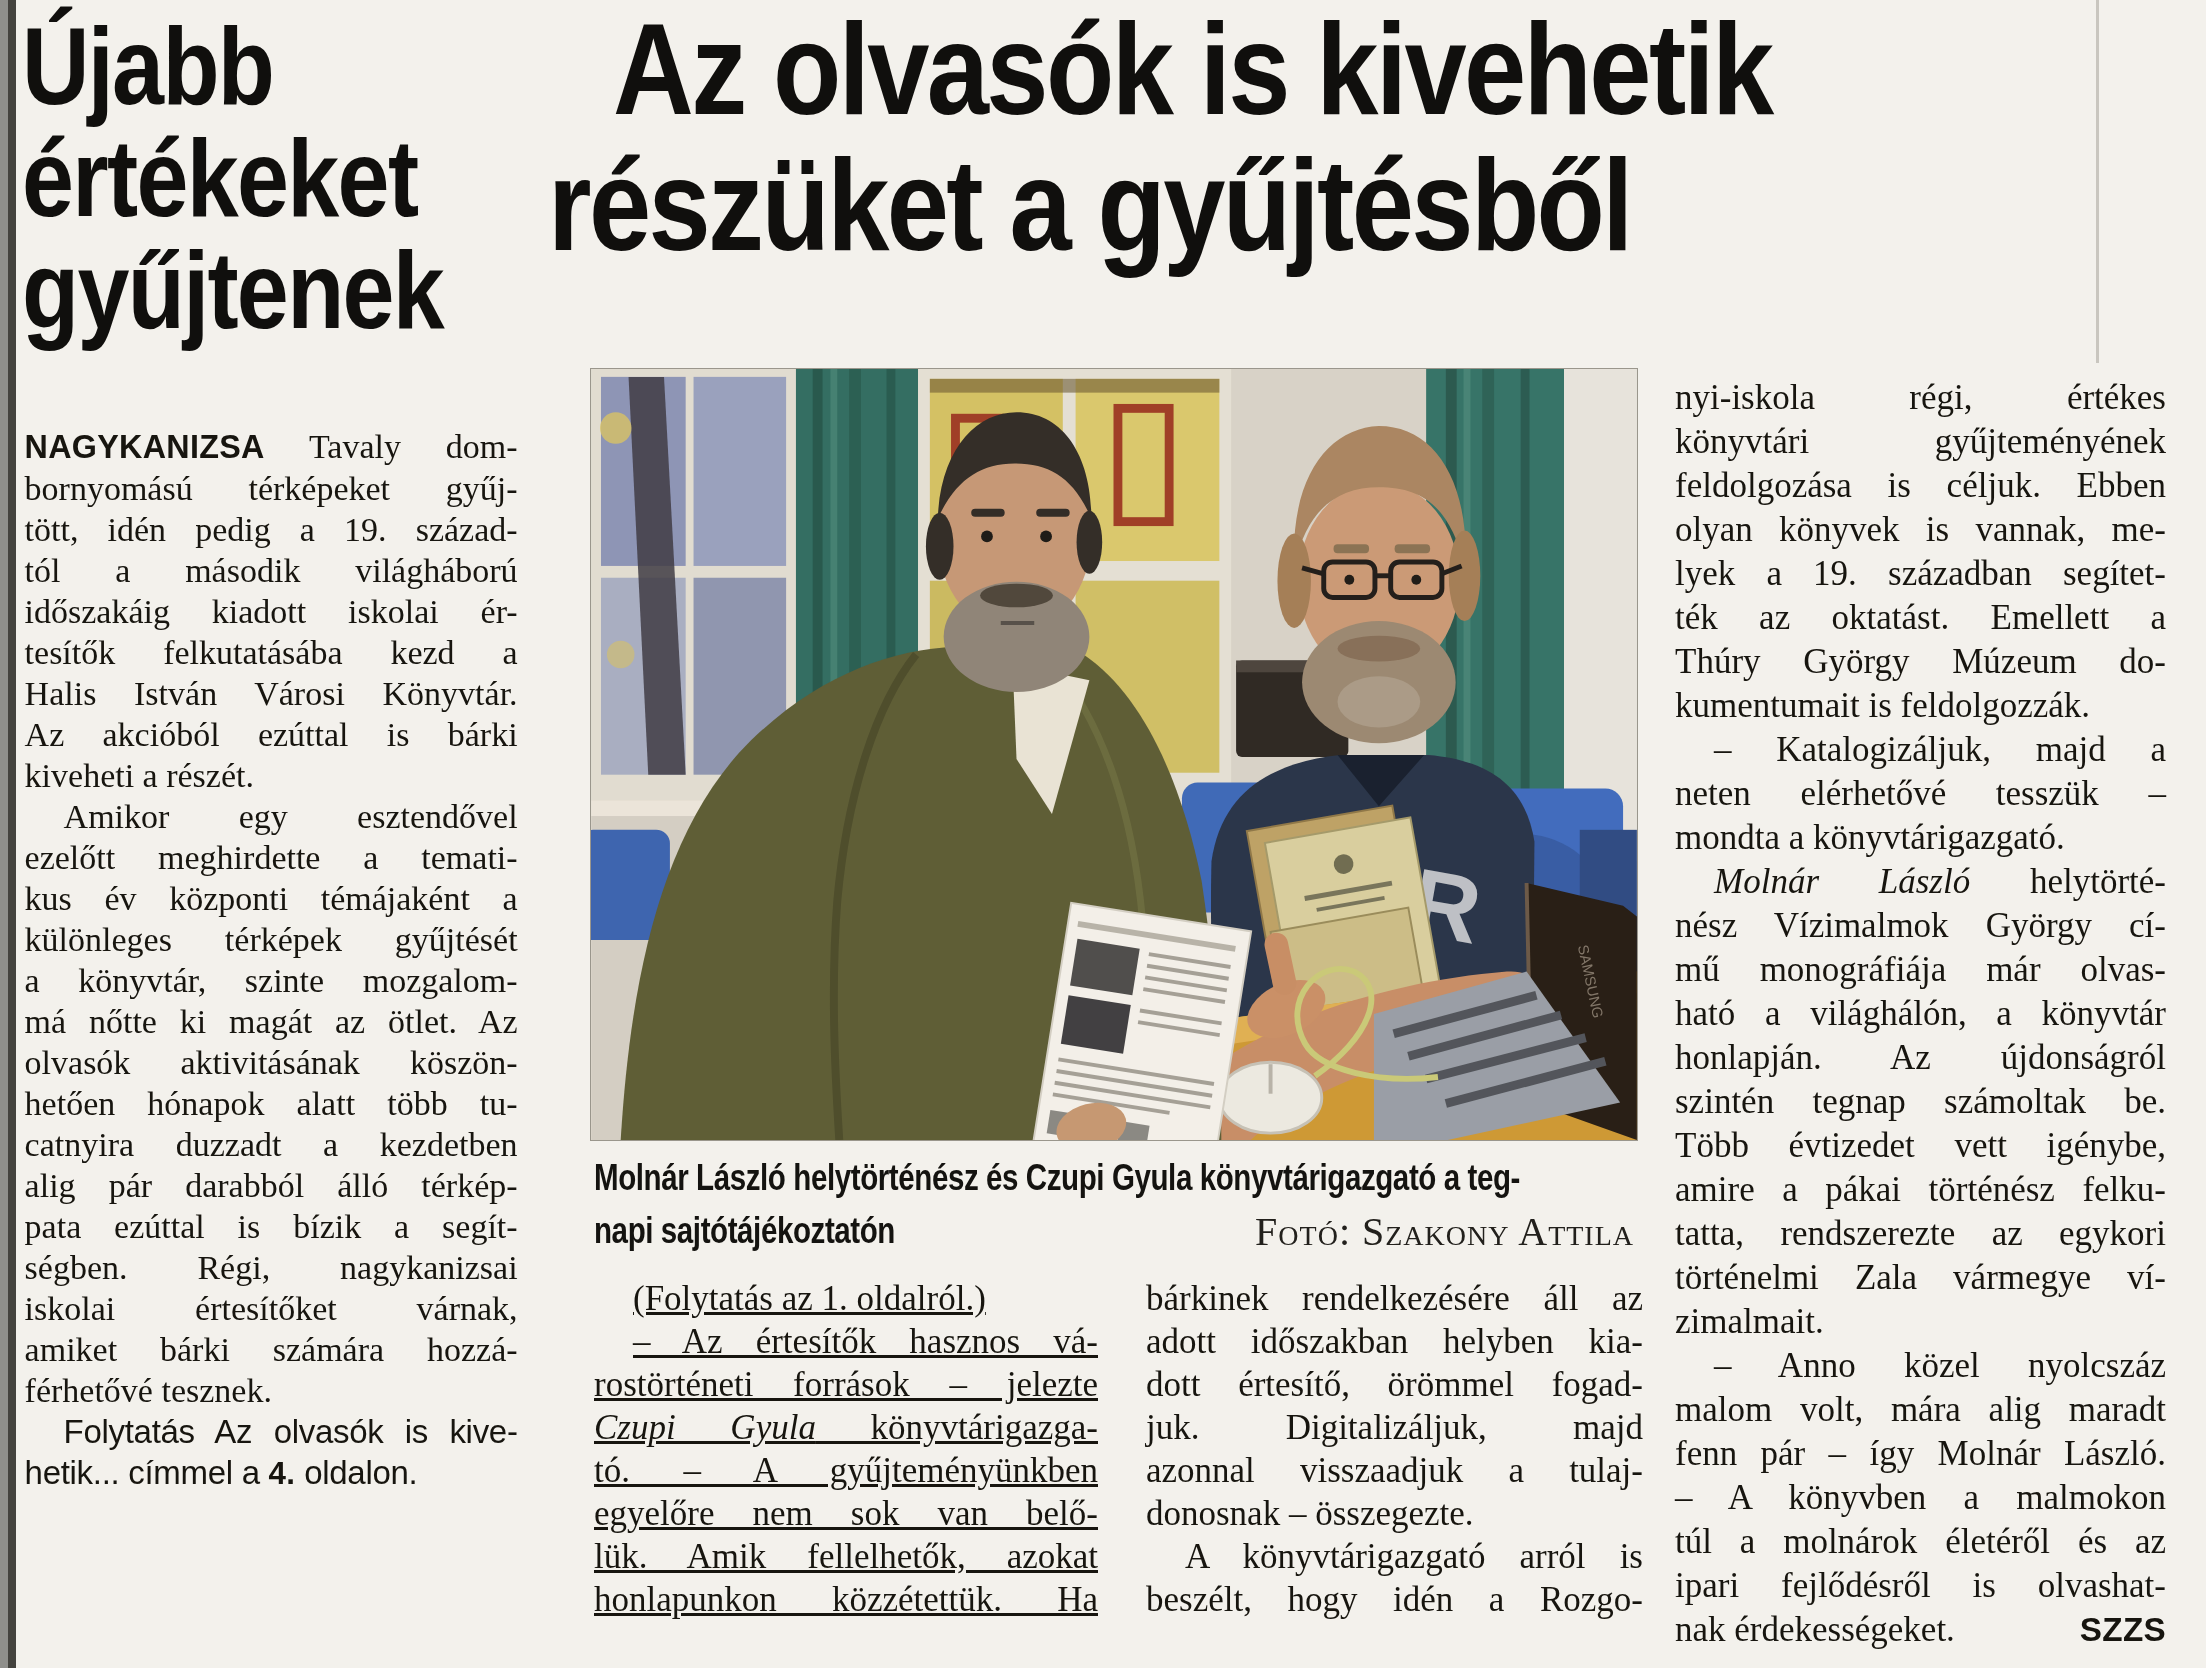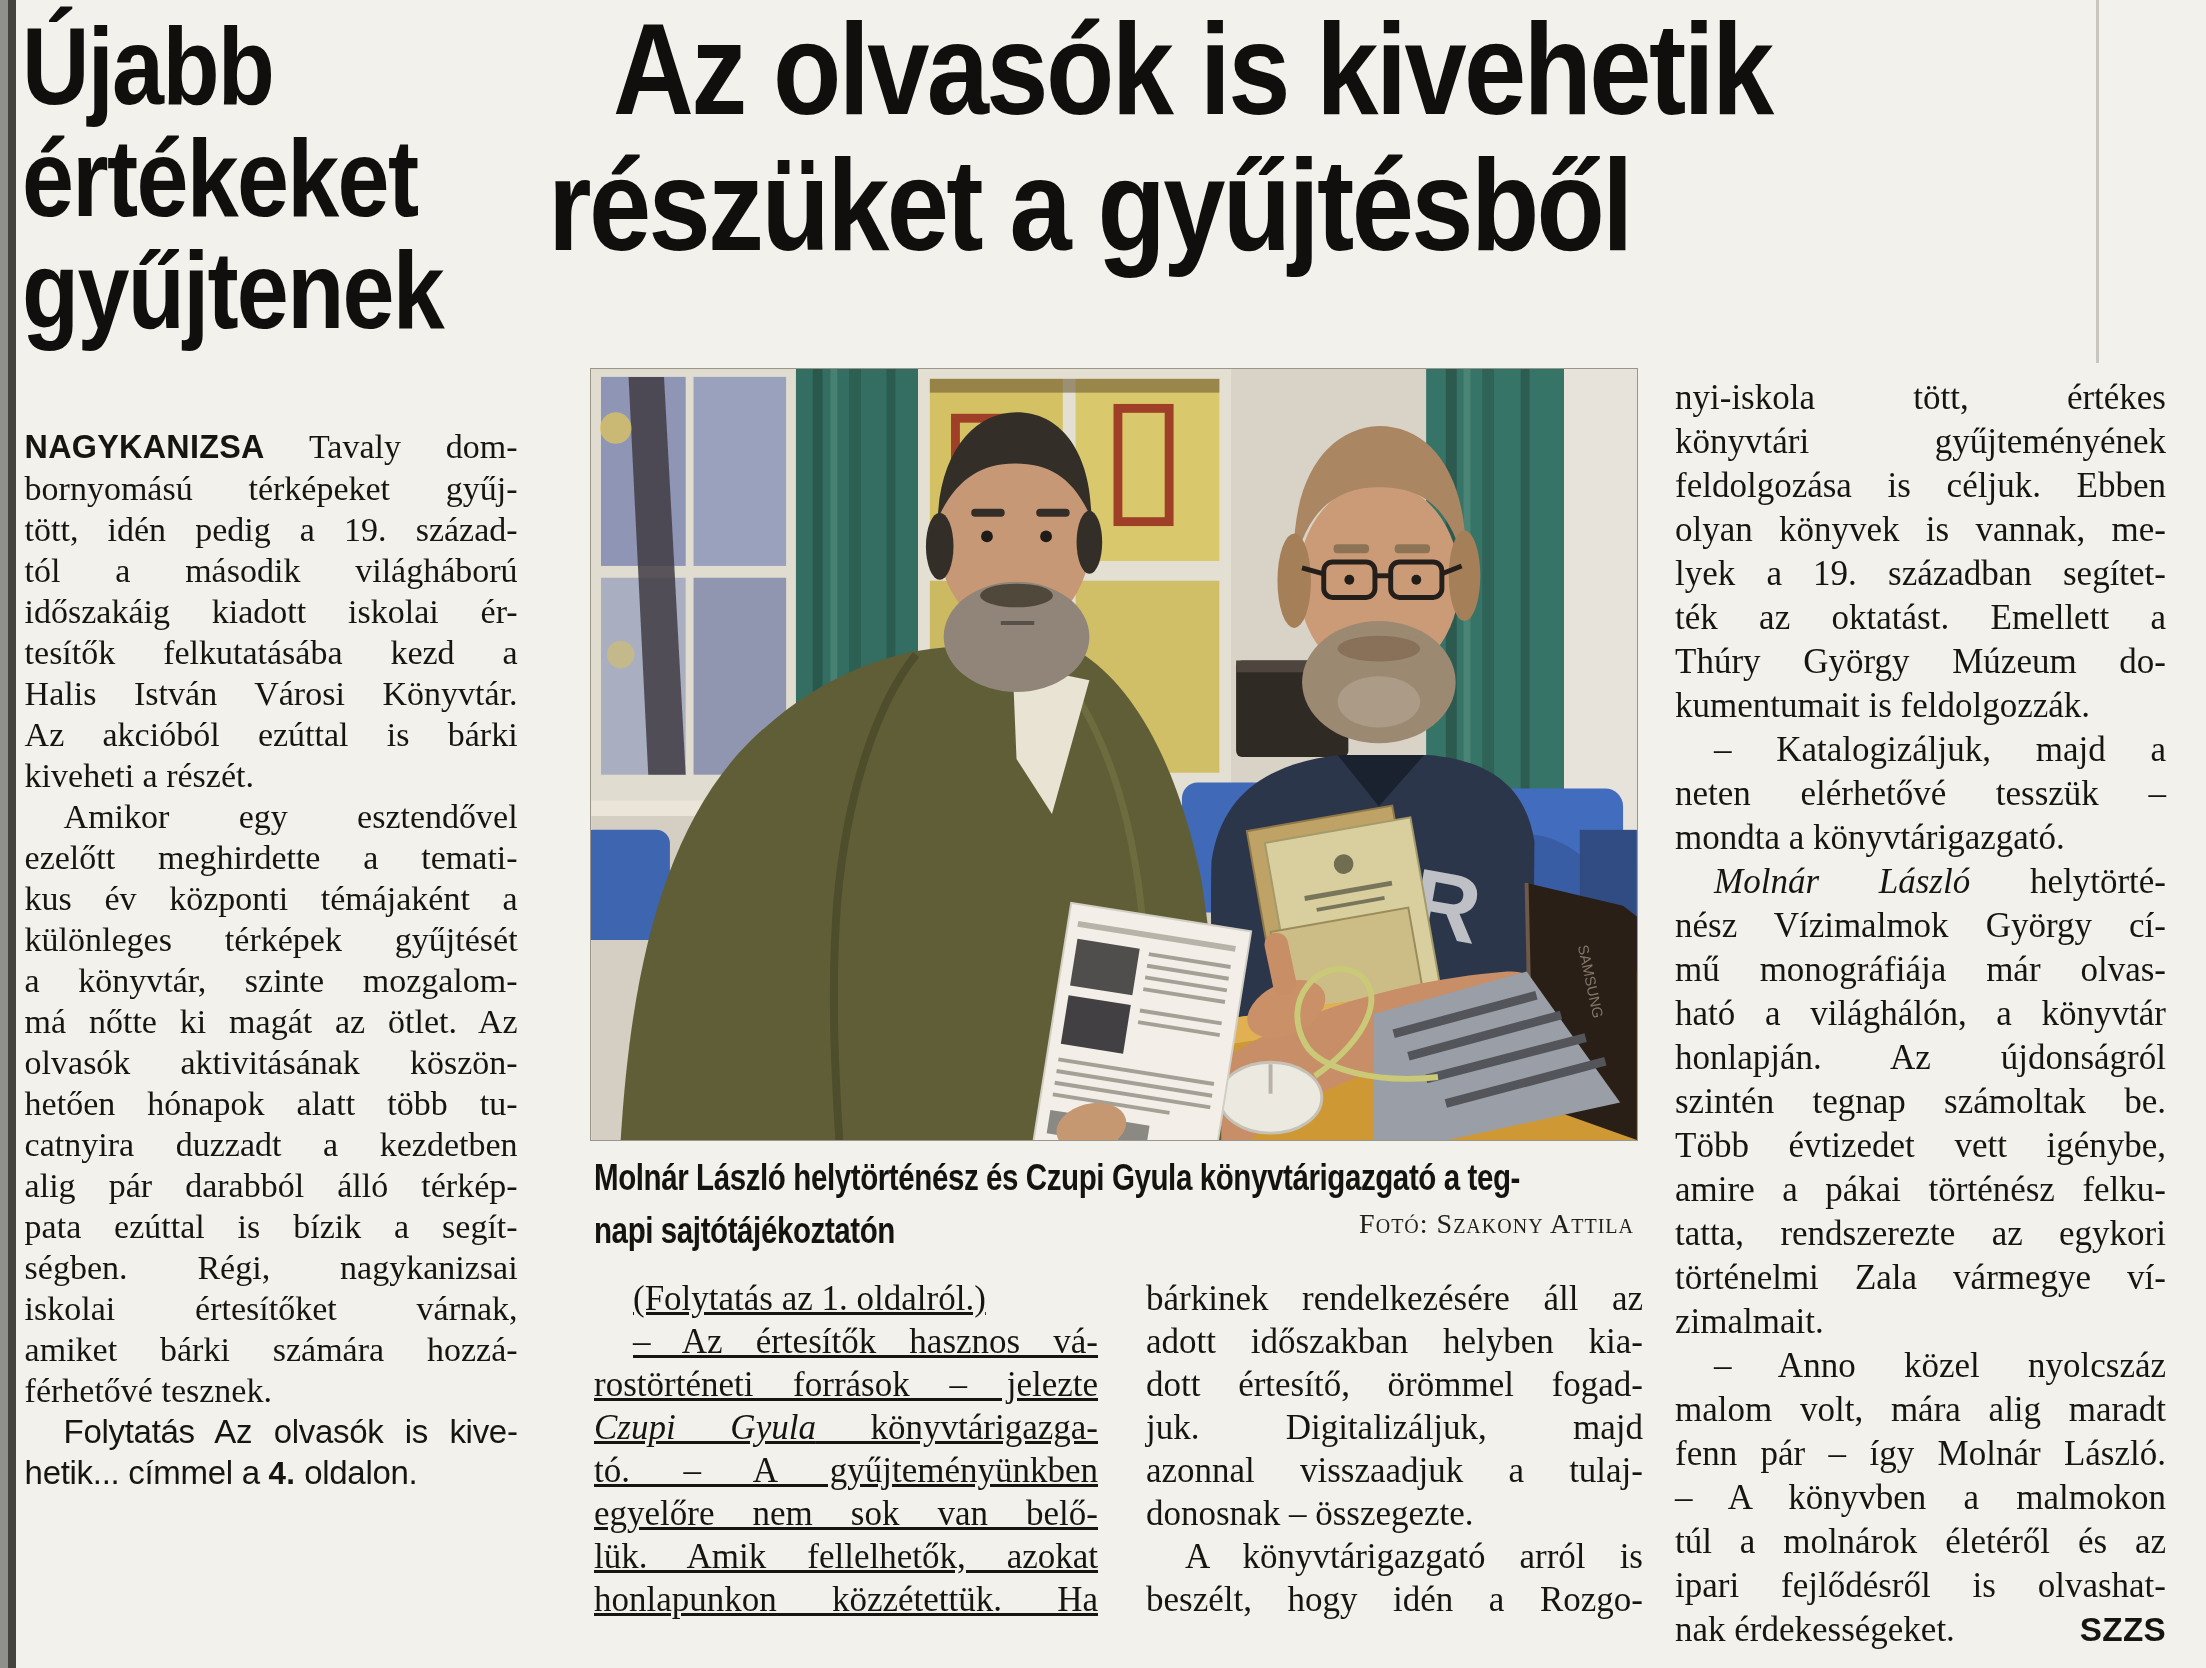--- a/index.html
+++ b/index.html
@@ -37,21 +37,21 @@
   .col strong { font-family:"Liberation Sans", sans-serif; font-weight:700; font-size:0.95em; letter-spacing:0.3px; }
   .sig { float:right;margin-left:48px; }
   
   .photo { left:591px; top:369px; width:1046px; height:771px; outline:1px solid #9a968c; }
   .caption { left:594px; top:1151px; width:1271px;
              font-family:"Liberation Sans", sans-serif; font-weight:700;
              font-size:36px; line-height:53px; letter-spacing:-0.5px; color:#141310;
              transform:scaleX(0.82); transform-origin:left top; white-space:nowrap; }
   .credit { left:1220px; top:1208px; width:414px; text-align:right;
             font-family:"Liberation Serif", serif; font-variant:small-caps;
-            font-size:28px; letter-spacing:1px; color:#22201c; }
+            font-size:40px; letter-spacing:1px; color:#22201c; }
 </style>
 </head>
 <body>
 
 <div class="abs scan-grey"></div>
 <div class="abs scan-dark"></div>
 <div class="abs crease"></div>
 
 <div class="abs hl hl-left">
   <div>Újabb</div>
@@ -291,21 +291,21 @@
     <div class="tl">bárkinek rendelkezésére áll az</div>
     <div class="tl">adott időszakban helyben kia-</div>
     <div class="tl">dott értesítő, örömmel fogad-</div>
     <div class="tl">juk. Digitalizáljuk, majd</div>
     <div class="tl">azonnal visszaadjuk a tulaj-</div>
     <div class="tl nj">donosnak – összegezte.</div>
     <div class="tl ind">A könyvtárigazgató arról is</div>
     <div class="tl">beszélt, hogy idén a Rozgo-</div>
   </div>
 <div class="abs col col-c">
-    <div class="tl">nyi-iskola tött, értékes</div>
+    <div class="tl">nyi-iskola régi, értékes</div>
     <div class="tl">könyvtári gyűjteményének</div>
     <div class="tl">feldolgozása is céljuk. Ebben</div>
     <div class="tl">olyan könyvek is vannak, me-</div>
     <div class="tl">lyek a 19. században segítet-</div>
     <div class="tl">ték az oktatást. Emellett a</div>
     <div class="tl">Thúry György Múzeum do-</div>
     <div class="tl nj">kumentumait is feldolgozzák.</div>
     <div class="tl ind">– Katalogizáljuk, majd a</div>
     <div class="tl">neten elérhetővé tesszük –</div>
     <div class="tl nj">mondta a könyvtárigazgató.</div>

